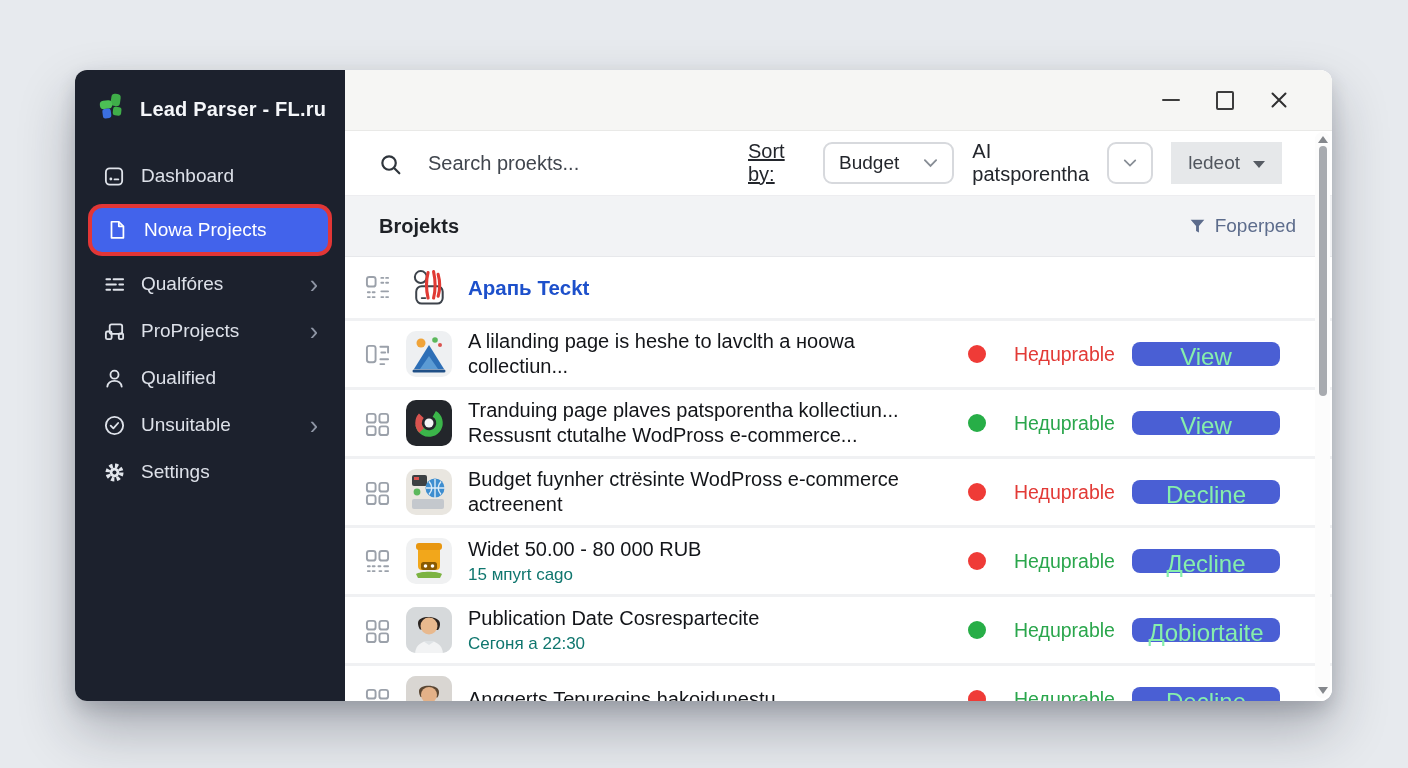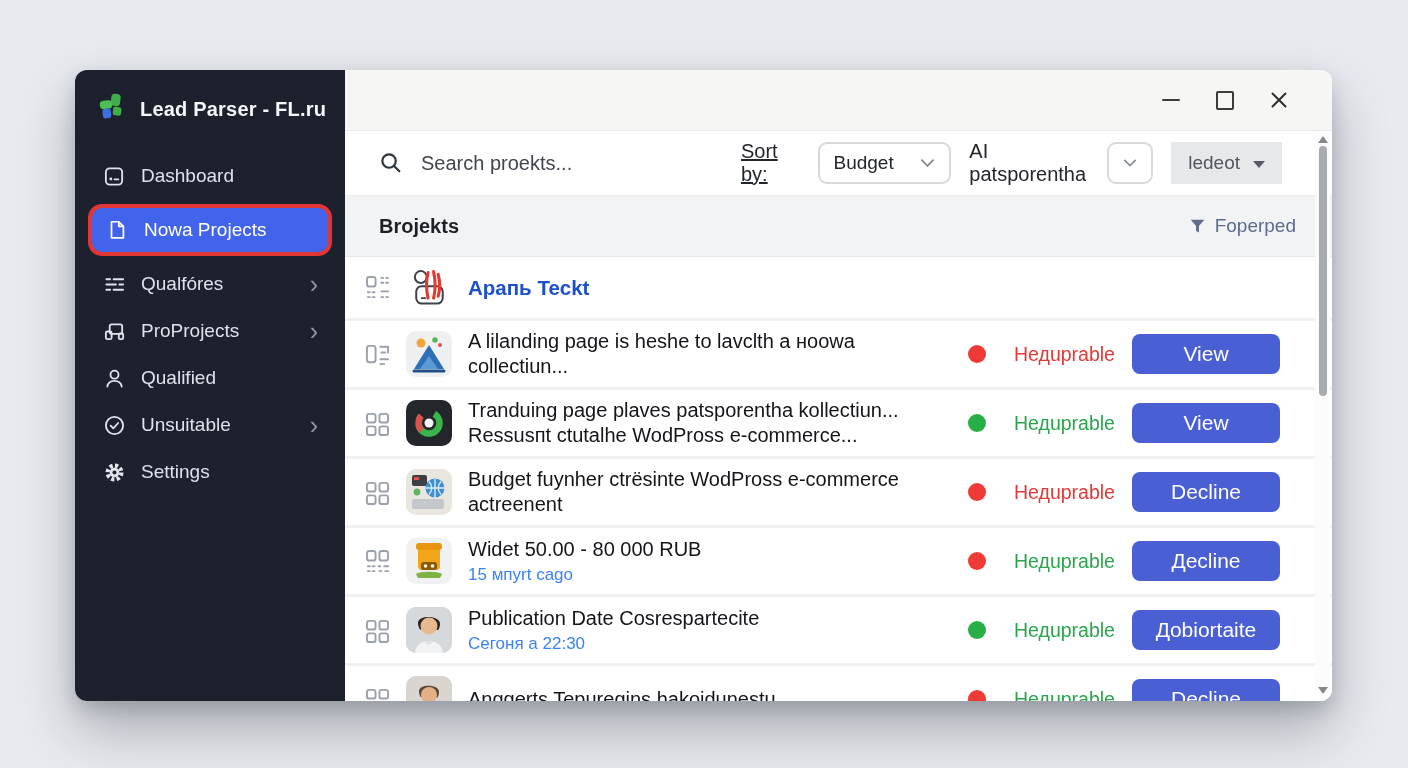--- a/index.html
+++ b/index.html
@@ -26,21 +26,21 @@
   .chev{margin-left:auto;font-size:25px;color:#8e95a4;line-height:1;font-weight:400;}
   
   .main{flex:1;display:flex;flex-direction:column;position:relative;min-width:0;background:#fff;}
   .titlebar{height:60px;background:#f6f6f4;border-bottom:1px solid #e9e9e7;
     display:flex;align-items:center;justify-content:flex-end;padding-right:26px;flex-shrink:0;}
   .wctl{width:54px;height:100%;display:flex;align-items:center;justify-content:center;}
   .glyph-min{width:18px;height:2.4px;background:#3c3c3c;border-radius:1px;}
   .glyph-max{width:14px;height:15px;border:2.2px solid #3c3c3c;border-radius:2px;}
   .toolbar{height:64px;border-bottom:1px solid #ededf0;display:flex;align-items:center;
     padding:0 50px 0 34px;gap:18px;font-size:19px;color:#23262c;flex-shrink:0;background:#fff;}
-  .search{display:flex;align-items:flex-start;gap:17px;flex:1;}
+  .search{display:flex;align-items:flex-end;gap:24px;flex:1;}
   .search input{border:none;outline:none;font-family:inherit;font-size:20px;color:#3c4148;width:300px;background:transparent;}
   .search input::placeholder{color:#41464e;opacity:1;}
   .select{height:42px;border:2px solid #d7d9dd;border-radius:9px;display:flex;align-items:center;
     padding:4px 14px;background:#fff;box-sizing:border-box;}
   .select.budget{width:152px;justify-content:space-between;font-size:19px;color:#23262c;}
   .select.mini{width:46px;justify-content:center;}
   .chip{height:42px;background:#e6e8ea;border-radius:0;display:flex;align-items:center;gap:13px;
     padding:0 17px;color:#51565e;font-size:19px;}
   .tri-down{width:0;height:0;border-left:6px solid transparent;border-right:6px solid transparent;
     border-top:7px solid #565b63;margin-top:2px;}
@@ -50,24 +50,24 @@
   .lh-filter{margin-left:auto;display:flex;align-items:center;gap:9px;color:#5d6c8c;font-size:19px;}
   .list{flex:1;overflow:hidden;}
   .row{min-height:69px;display:flex;align-items:center;padding:0 52px 0 20px;background:#fff;
     border-bottom:3px solid #f0f1f3;box-sizing:border-box;}
   .row.first{min-height:64px;}
   .qr{flex-shrink:0;display:flex;}
   .thumb{width:46px;height:46px;border-radius:10px;overflow:hidden;margin:0 16px;flex-shrink:0;
     display:flex;align-items:center;justify-content:center;}
   .rtext{margin-right:auto;padding-right:10px;min-width:0;}
   .rtitle{font-size:20px;color:#131519;line-height:25px;white-space:nowrap;}
-  .rsub{font-size:17px;color:#3b82f6;margin-top:3px;white-space:nowrap;}
+  .rsub{font-size:17px;color:#0f766e;margin-top:3px;white-space:nowrap;}
   .dot{width:18px;height:18px;border-radius:50%;flex-shrink:0;margin-right:28px;}
   .status{width:118px;font-size:19.5px;font-weight:500;flex-shrink:0;white-space:nowrap;}
-  .act{width:148px;height:40px;border:none;border-radius:8px;color:#ffffff;font-size:21px;font-weight:500;
+  .act{width:148px;height:24px;border:none;border-radius:8px;color:#86efac;font-size:24px;font-weight:500;
     font-family:inherit;flex-shrink:0;cursor:pointer;}
   .rlink{font-size:20.5px;font-weight:600;margin-right:118px;white-space:nowrap;}
   
   .scrollbar{position:absolute;top:62px;right:2px;bottom:3px;width:15px;background:#fcfcfc;
     border-radius:8px;display:flex;flex-direction:column;align-items:center;justify-content:space-between;
     padding:4px 0;box-sizing:border-box;}
   .sb-up{width:0;height:0;border-left:5px solid transparent;border-right:5px solid transparent;
     border-bottom:7px solid #84878c;}
   .sb-down{width:0;height:0;border-left:5px solid transparent;border-right:5px solid transparent;
     border-top:7px solid #84878c;}

